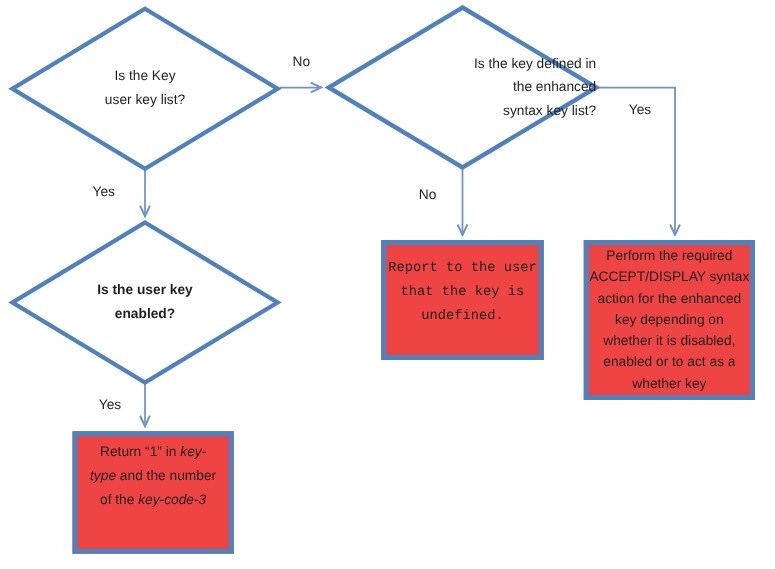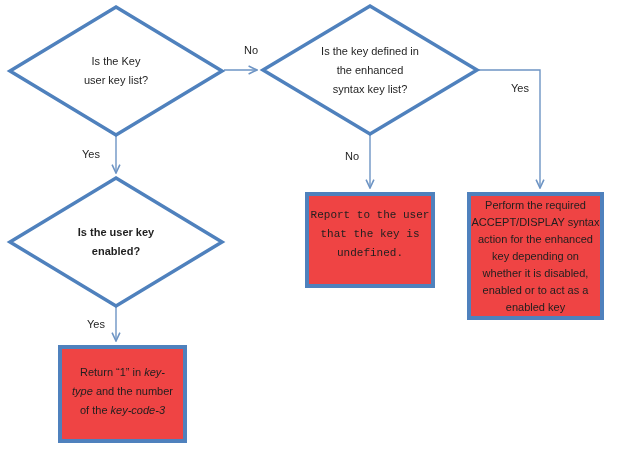--- a/index.html
+++ b/index.html
@@ -25,26 +25,26 @@
     box-sizing:border-box;
     border:4px solid #4f81bd;
     background:#ef4444;
     display:flex;flex-direction:column;
     align-items:center;
     text-align:center;
     font-size:11px;line-height:19px;
   }
   .pbox.center{justify-content:center;line-height:17px;}
   .pbox.top-pad10{justify-content:flex-start;padding-top:10px;}
-  .pbox.top-pad14{justify-content:flex-start;padding-top:14px;}
+  .pbox.top-pad14{justify-content:flex-start;padding-top:4px;}
   .it{font-style:italic;}
   .elabel{
     position:absolute;
     width:34px;
-    text-align:right;
+    text-align:center;
     font-size:11px;line-height:14px;
   }
 </style>
 </head>
 <body>
 
 <div class="canvas">
 
   <svg class="layer" width="620" height="455" viewBox="0 0 620 455">
     <defs>
@@ -62,21 +62,21 @@
     <polygon points="116,7 222,71 116,135 10,71" fill="#ffffff" stroke="#4f81bd" stroke-width="3.5"></polygon>
     <polygon points="370,6 477,70 370,134 263,70" fill="#ffffff" stroke="#4f81bd" stroke-width="3.5"></polygon>
     <polygon points="116,178 222,242 116,306 10,242" fill="#ffffff" stroke="#4f81bd" stroke-width="3.5"></polygon>
   </svg>
 
   <div class="node-text" style="left:10px;top:7px;width:212px;height:128px;">
     <div>Is the Key</div>
     <div>user key list?</div>
   </div>
 
-  <div class="node-text" style="left:263px;top:6px;width:214px;height:128px;">
+  <div class="node-text" style="left:263px;top:6px;width:214px;height:128px;align-items:flex-end;">
     <div>Is the key defined in</div>
     <div>the enhanced</div>
     <div>syntax key list?</div>
   </div>
 
   <div class="node-text" style="left:10px;top:178px;width:212px;height:128px;font-weight:bold;">
     <div>Is the user key</div>
     <div>enabled?</div>
   </div>
 
@@ -86,21 +86,21 @@
     <div>undefined.</div>
   </div>
 
   <div class="pbox center" style="left:467px;top:192px;width:137px;height:128px;">
     <div>Perform the required</div>
     <div>ACCEPT/DISPLAY syntax</div>
     <div>action for the enhanced</div>
     <div>key depending on</div>
     <div>whether it is disabled,</div>
     <div>enabled or to act as a</div>
-    <div>enabled key</div>
+    <div>whether key</div>
   </div>
 
   <div class="pbox top-pad14" style="left:58px;top:345px;width:129px;height:98px;">
     <div><span>Return “1” in </span><span class="it">key-</span></div>
     <div><span class="it">type</span><span> and the number</span></div>
     <div><span>of the </span><span class="it">key-code-3</span></div>
   </div>
 
   <div class="elabel" style="left:224px;top:43px;">No</div>
   <div class="elabel" style="left:66px;top:147px;">Yes</div>

